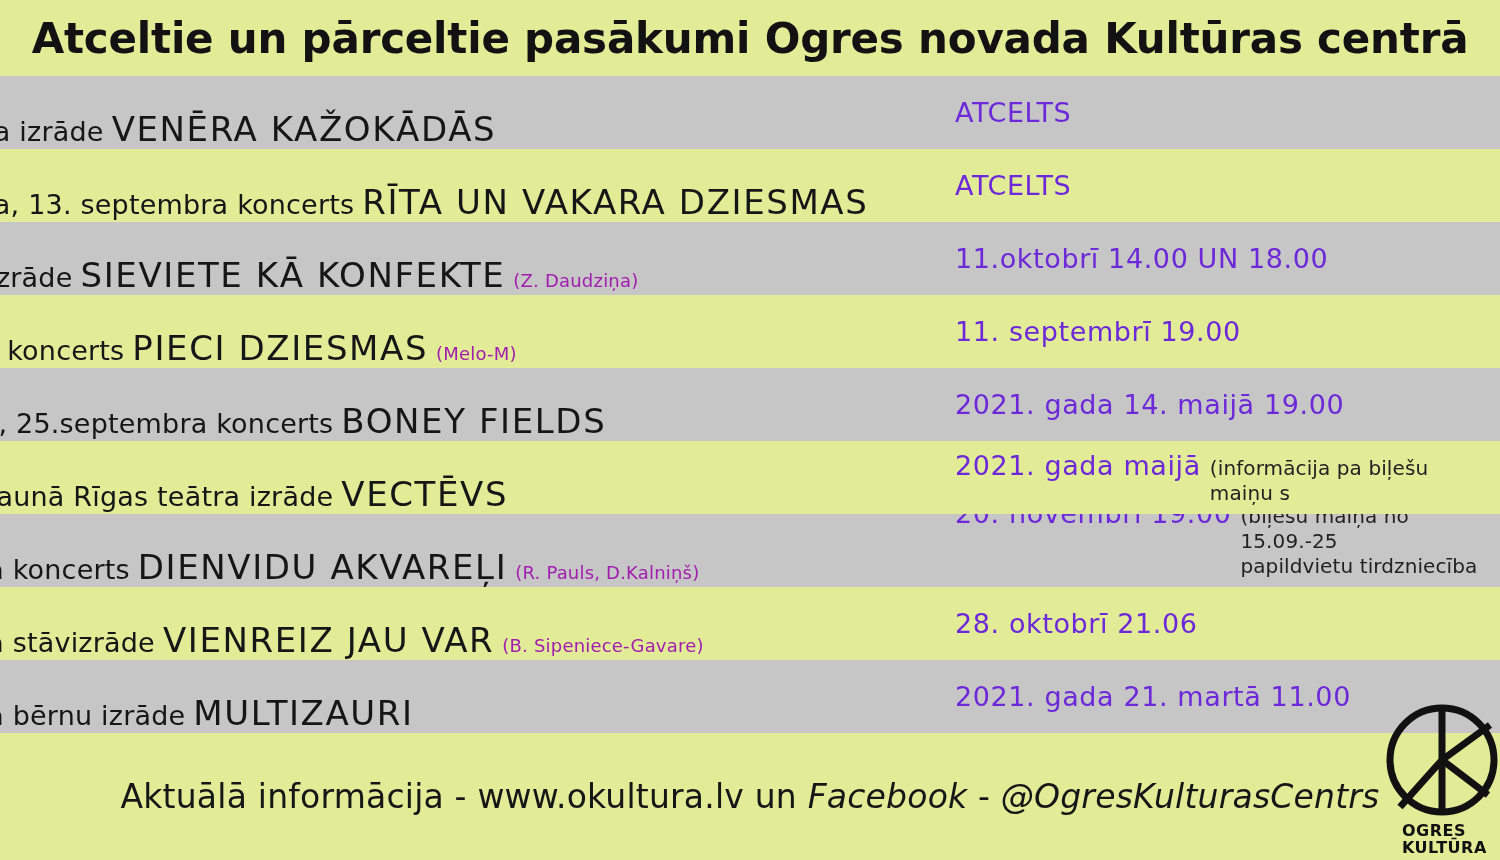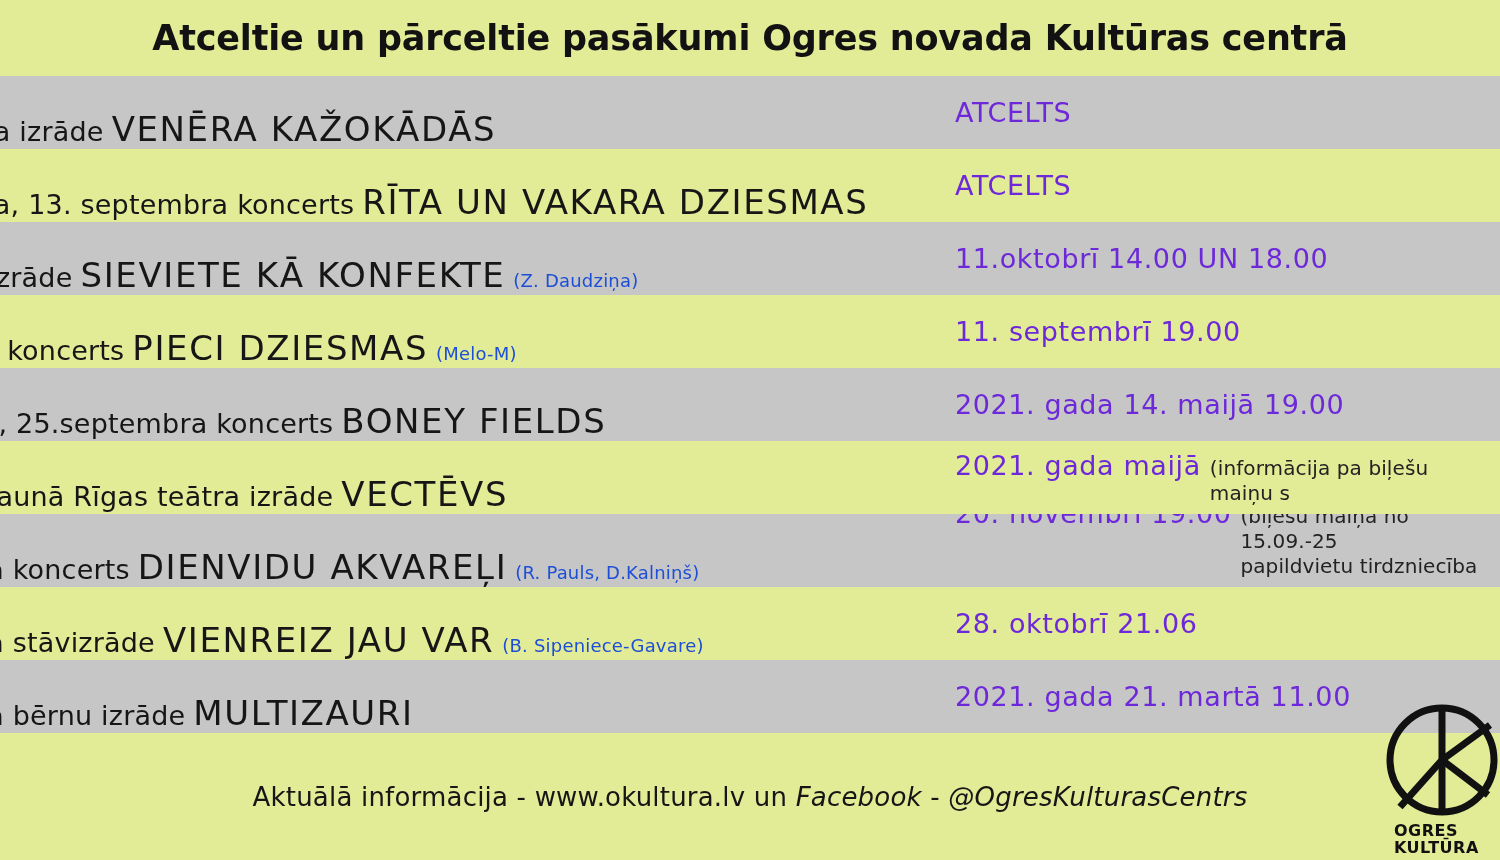--- a/index.html
+++ b/index.html
@@ -25,21 +25,21 @@
   .title-bar {
     height: 76px;
     display: flex;
     align-items: center;
     justify-content: center;
     background: #e2eb96;
     flex: none;
   }
   .title-bar h1 {
     margin: 0;
-    font-size: 35px;
+    font-size: 42px;
     font-weight: bold;
     color: #121212;
     letter-spacing: -0.2px;
     white-space: nowrap;
   }
   .rows {
     flex: none;
   }
   .row {
     height: 73px;
@@ -79,21 +79,21 @@
   }
   .evt-caps {
     font-size: 34px;
     color: #161616;
     letter-spacing: 1.6px;
     margin-left: 8px;
     margin-top: 32px;
   }
   .evt-note {
     font-size: 18px;
-    color: #1d4ed8;
+    color: #a21caf;
     margin-left: 8px;
     letter-spacing: 0.2px;
   }
   .col-status {
     flex: 1;
     display: flex;
     align-items: baseline;
     white-space: nowrap;
     overflow: hidden;
     padding-right: 6px;
@@ -113,21 +113,21 @@
   }
   .footer {
     flex: 1;
     display: flex;
     align-items: center;
     justify-content: center;
     background: #e2eb96;
     position: relative;
   }
   .footer-text {
-    font-size: 26px;
+    font-size: 33px;
     color: #161616;
     letter-spacing: 0.2px;
     white-space: nowrap;
   }
   .footer-text .ital {
     font-style: italic;
   }
   .logo {
     position: absolute;
     right: 0px;
@@ -135,21 +135,21 @@
     width: 120px;
     height: 165px;
     overflow: hidden;
     pointer-events: none;
   }
   .logo svg {
     display: block;
   }
   .logo-text {
     position: absolute;
-    left: 14px;
+    left: 22px;
     bottom: 4px;
     font-size: 16px;
     font-weight: bold;
     color: #111;
     line-height: 1.02;
     letter-spacing: 0.5px;
   }
 </style>
 </head>
 <body>

